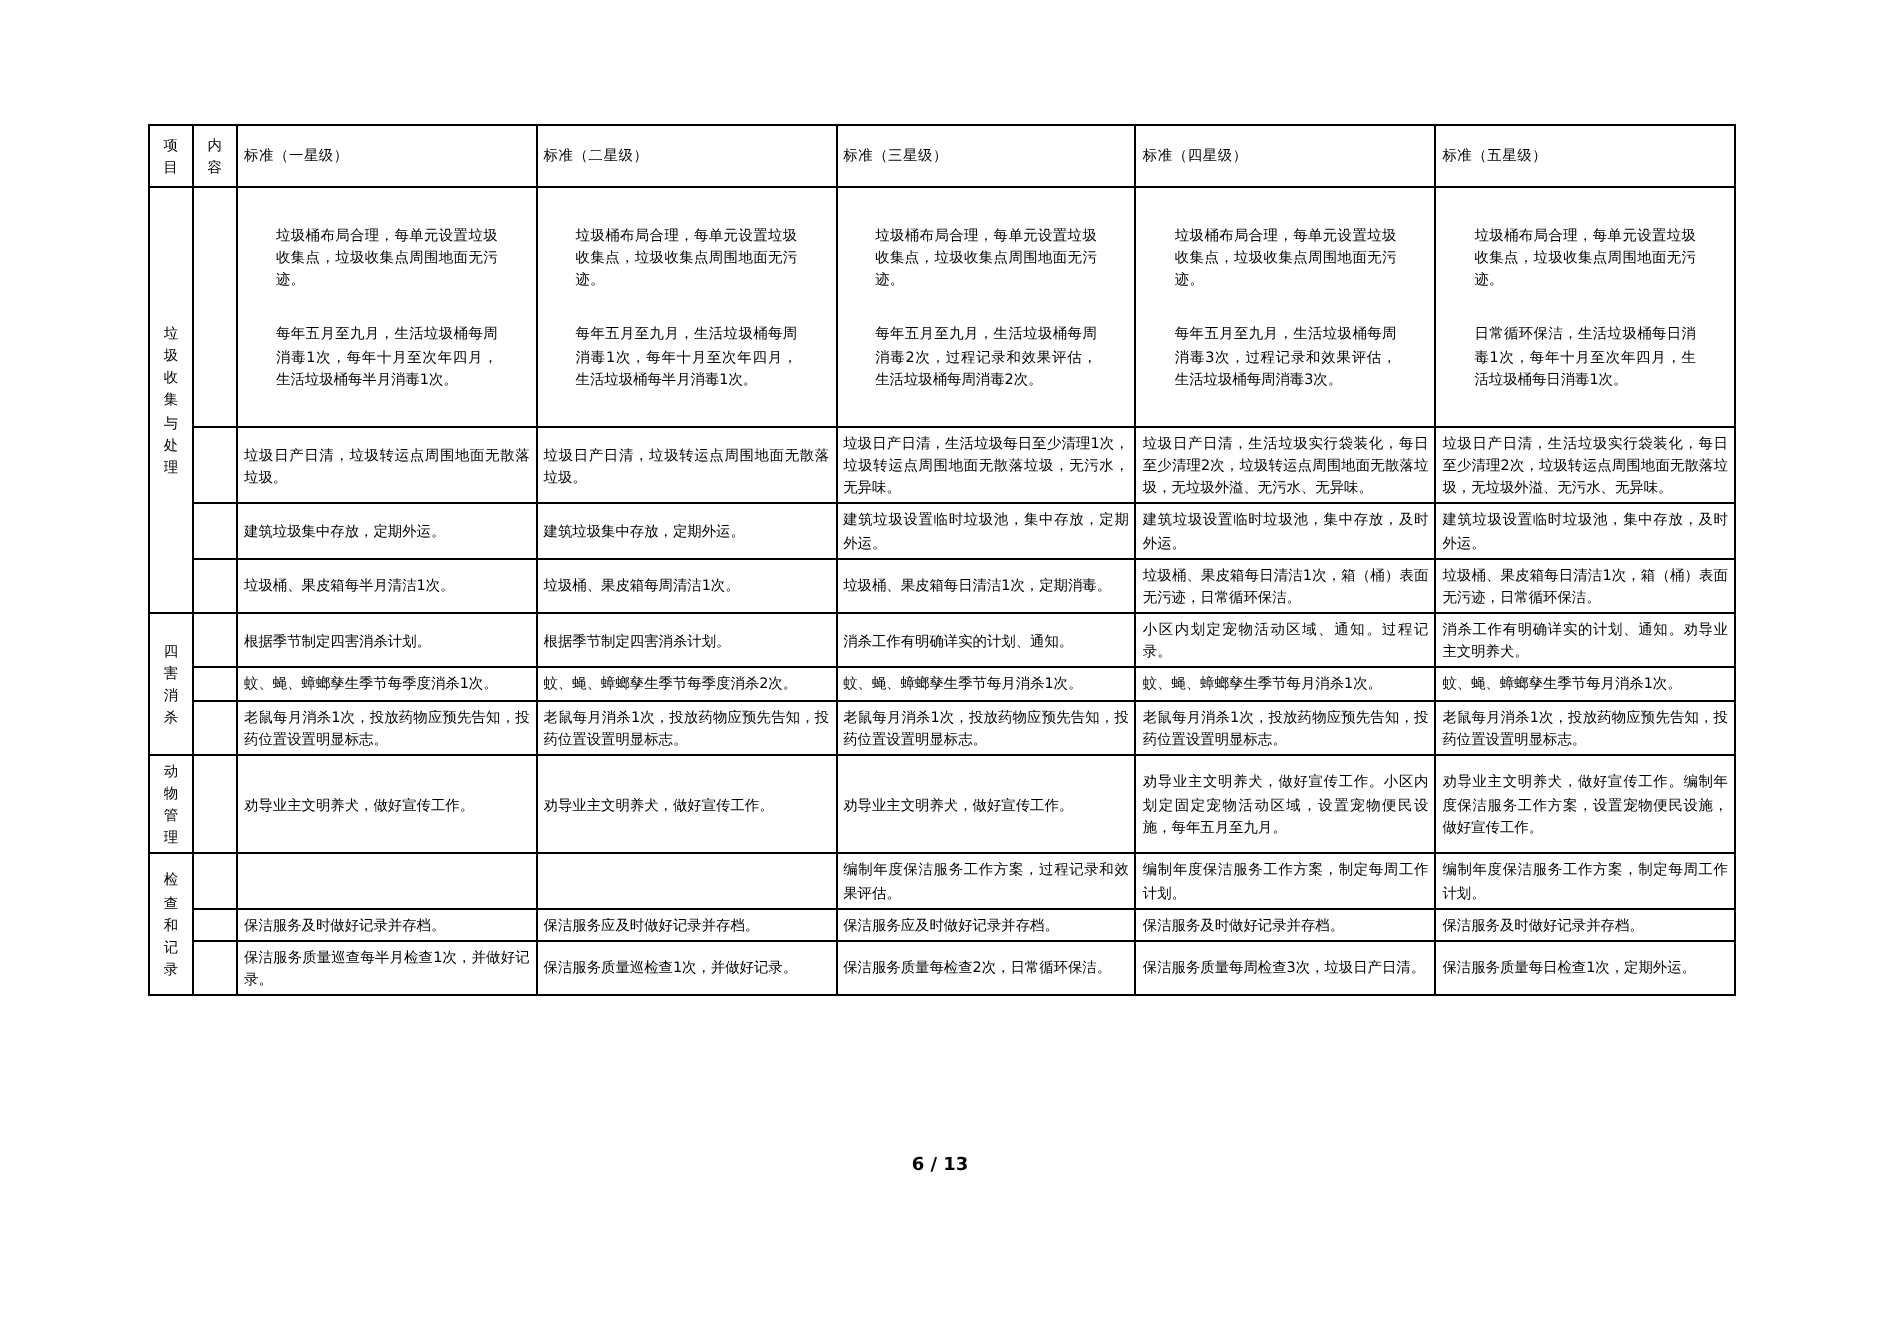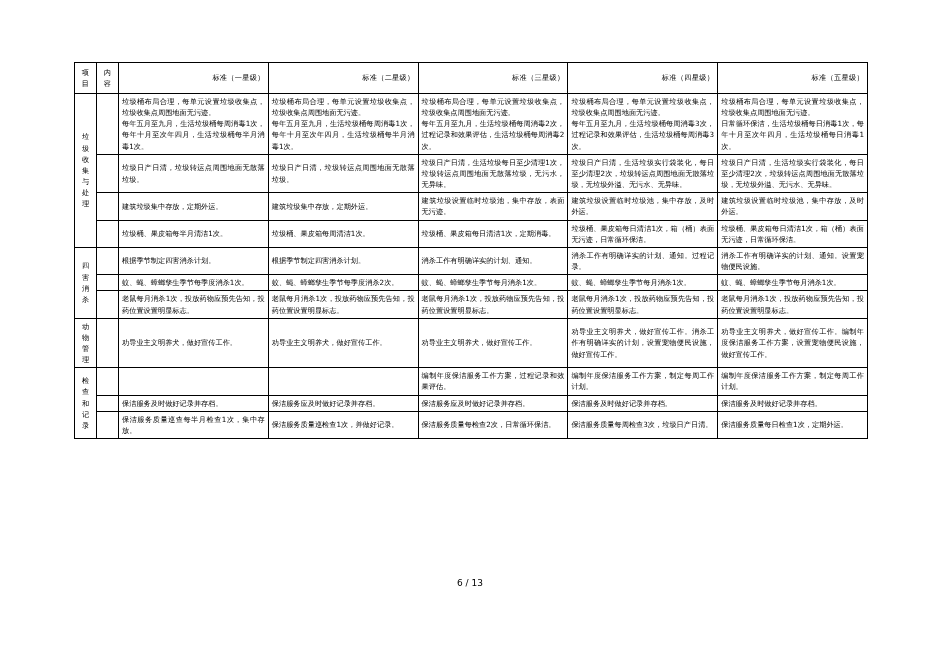--- a/index.html
+++ b/index.html
@@ -42,47 +42,47 @@
     font-size: 7.2px;
     line-height: 1.55;
     font-family: "DejaVu Sans", "Liberation Sans", sans-serif;
   }
   
   col.c-item { width: 22px; }
   col.c-content { width: 22px; }
   col.c-std { width: 149.8px; }
 
   .hdr {
-    text-align: right;
+    text-align: left;
     font-size: 7.4px;
     height: 26px;
     letter-spacing: 0.3px;
   }
   .vert {
     text-align: center;
     font-size: 7.4px;
     line-height: 1.45;
     padding: 2px 1px;
   }
   .cell-body {
     text-align: justify;
     text-justify: inter-ideograph;
   }
   .cell-body p {
-    margin: 0;
+    margin: 16px;
     text-indent: 0;
   }
   .page-num {
     position: absolute;
     left: 0;
     top: 578px;
     width: 940px;
     text-align: center;
     font-size: 9px;
-    font-weight: normal;
+    font-weight: bold;
     font-family: "DejaVu Sans", "Liberation Sans", sans-serif;
   }
   .hdr-item, .hdr-content {
     text-align: center;
     font-size: 7.4px;
     line-height: 1.4;
   }
 </style>
 </head>
 <body>
@@ -154,21 +154,21 @@
           <td class="cell-body">垃圾日产日清，垃圾转运点周围地面无散落垃圾。</td>
           <td class="cell-body">垃圾日产日清，垃圾转运点周围地面无散落垃圾。</td>
           <td class="cell-body">垃圾日产日清，生活垃圾每日至少清理1次，垃圾转运点周围地面无散落垃圾，无污水，无异味。</td>
           <td class="cell-body">垃圾日产日清，生活垃圾实行袋装化，每日至少清理2次，垃圾转运点周围地面无散落垃圾，无垃圾外溢、无污水、无异味。</td>
           <td class="cell-body">垃圾日产日清，生活垃圾实行袋装化，每日至少清理2次，垃圾转运点周围地面无散落垃圾，无垃圾外溢、无污水、无异味。</td>
         </tr>
         <tr>
           <td class="vert"></td>
           <td class="cell-body">建筑垃圾集中存放，定期外运。</td>
           <td class="cell-body">建筑垃圾集中存放，定期外运。</td>
-          <td class="cell-body">建筑垃圾设置临时垃圾池，集中存放，表面无污迹。</td>
+          <td class="cell-body">建筑垃圾设置临时垃圾池，集中存放，定期外运。</td>
           <td class="cell-body">建筑垃圾设置临时垃圾池，集中存放，及时外运。</td>
           <td class="cell-body">建筑垃圾设置临时垃圾池，集中存放，及时外运。</td>
         </tr>
         <tr>
           <td class="vert"></td>
           <td class="cell-body">垃圾桶、果皮箱每半月清洁1次。</td>
           <td class="cell-body">垃圾桶、果皮箱每周清洁1次。</td>
           <td class="cell-body">垃圾桶、果皮箱每日清洁1次，定期消毒。</td>
           <td class="cell-body">垃圾桶、果皮箱每日清洁1次，箱（桶）表面无污迹，日常循环保洁。</td>
           <td class="cell-body">垃圾桶、果皮箱每日清洁1次，箱（桶）表面无污迹，日常循环保洁。</td>
@@ -178,22 +178,22 @@
           <td class="vert" rowspan="3">
               <div>四</div>
               <div>害</div>
               <div>消</div>
               <div>杀</div>
             </td>
           <td class="vert"></td>
           <td class="cell-body">根据季节制定四害消杀计划。</td>
           <td class="cell-body">根据季节制定四害消杀计划。</td>
           <td class="cell-body">消杀工作有明确详实的计划、通知。</td>
-          <td class="cell-body">消杀工作有明确详实的计划、通知。过程记录。</td>
-          <td class="cell-body">消杀工作有明确详实的计划、通知。设置宠物便民设施。</td>
+          <td class="cell-body">小区内划定宠物活动区域、通知。过程记录。</td>
+          <td class="cell-body">消杀工作有明确详实的计划、通知。劝导业主文明养犬。</td>
         </tr>
         <tr>
           <td class="vert"></td>
           <td class="cell-body">蚊、蝇、蟑螂孳生季节每季度消杀1次。</td>
           <td class="cell-body">蚊、蝇、蟑螂孳生季节每季度消杀2次。</td>
           <td class="cell-body">蚊、蝇、蟑螂孳生季节每月消杀1次。</td>
           <td class="cell-body">蚊、蝇、蟑螂孳生季节每月消杀1次。</td>
           <td class="cell-body">蚊、蝇、蟑螂孳生季节每月消杀1次。</td>
         </tr>
         <tr>
@@ -209,21 +209,21 @@
           <td class="vert" rowspan="1">
               <div>动</div>
               <div>物</div>
               <div>管</div>
               <div>理</div>
             </td>
           <td class="vert"></td>
           <td class="cell-body">劝导业主文明养犬，做好宣传工作。</td>
           <td class="cell-body">劝导业主文明养犬，做好宣传工作。</td>
           <td class="cell-body">劝导业主文明养犬，做好宣传工作。</td>
-          <td class="cell-body">劝导业主文明养犬，做好宣传工作。消杀工作有明确详实的计划，设置宠物便民设施，做好宣传工作。</td>
+          <td class="cell-body">劝导业主文明养犬，做好宣传工作。小区内划定固定宠物活动区域，设置宠物便民设施，每年五月至九月。</td>
           <td class="cell-body">劝导业主文明养犬，做好宣传工作。编制年度保洁服务工作方案，设置宠物便民设施，做好宣传工作。</td>
         </tr>
 
         <tr>
           <td class="vert" rowspan="3">
               <div>检</div>
               <div>查</div>
               <div>和</div>
               <div>记</div>
               <div>录</div>
@@ -238,21 +238,21 @@
         <tr>
           <td class="vert"></td>
           <td class="cell-body">保洁服务及时做好记录并存档。</td>
           <td class="cell-body">保洁服务应及时做好记录并存档。</td>
           <td class="cell-body">保洁服务应及时做好记录并存档。</td>
           <td class="cell-body">保洁服务及时做好记录并存档。</td>
           <td class="cell-body">保洁服务及时做好记录并存档。</td>
         </tr>
         <tr>
           <td class="vert"></td>
-          <td class="cell-body">保洁服务质量巡查每半月检查1次，集中存放。</td>
+          <td class="cell-body">保洁服务质量巡查每半月检查1次，并做好记录。</td>
           <td class="cell-body">保洁服务质量巡检查1次，并做好记录。</td>
           <td class="cell-body">保洁服务质量每检查2次，日常循环保洁。</td>
           <td class="cell-body">保洁服务质量每周检查3次，垃圾日产日清。</td>
           <td class="cell-body">保洁服务质量每日检查1次，定期外运。</td>
         </tr>
       </tbody>
     </table>
   </div>
 
   <div class="page-num">6 / 13</div>

